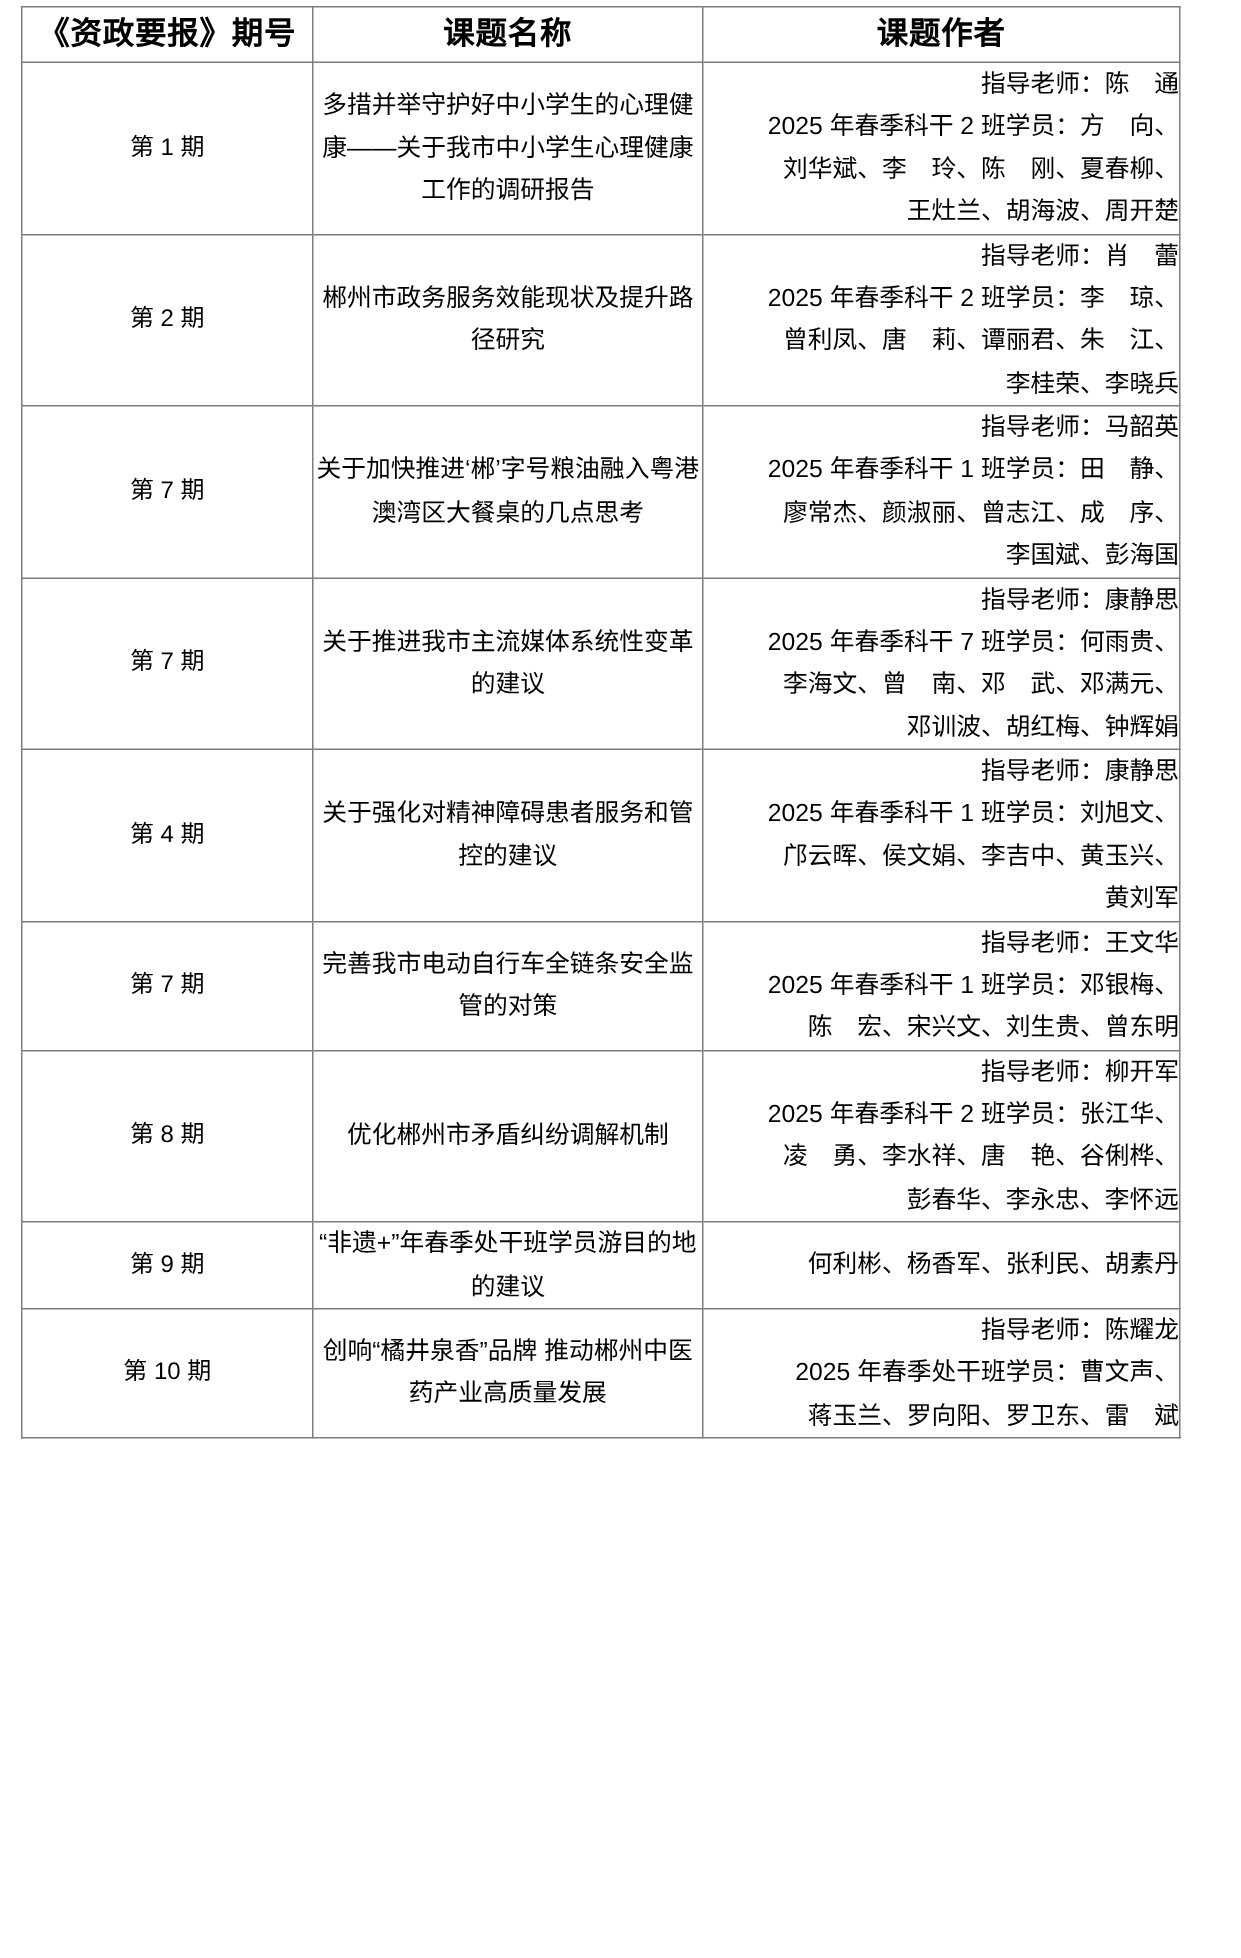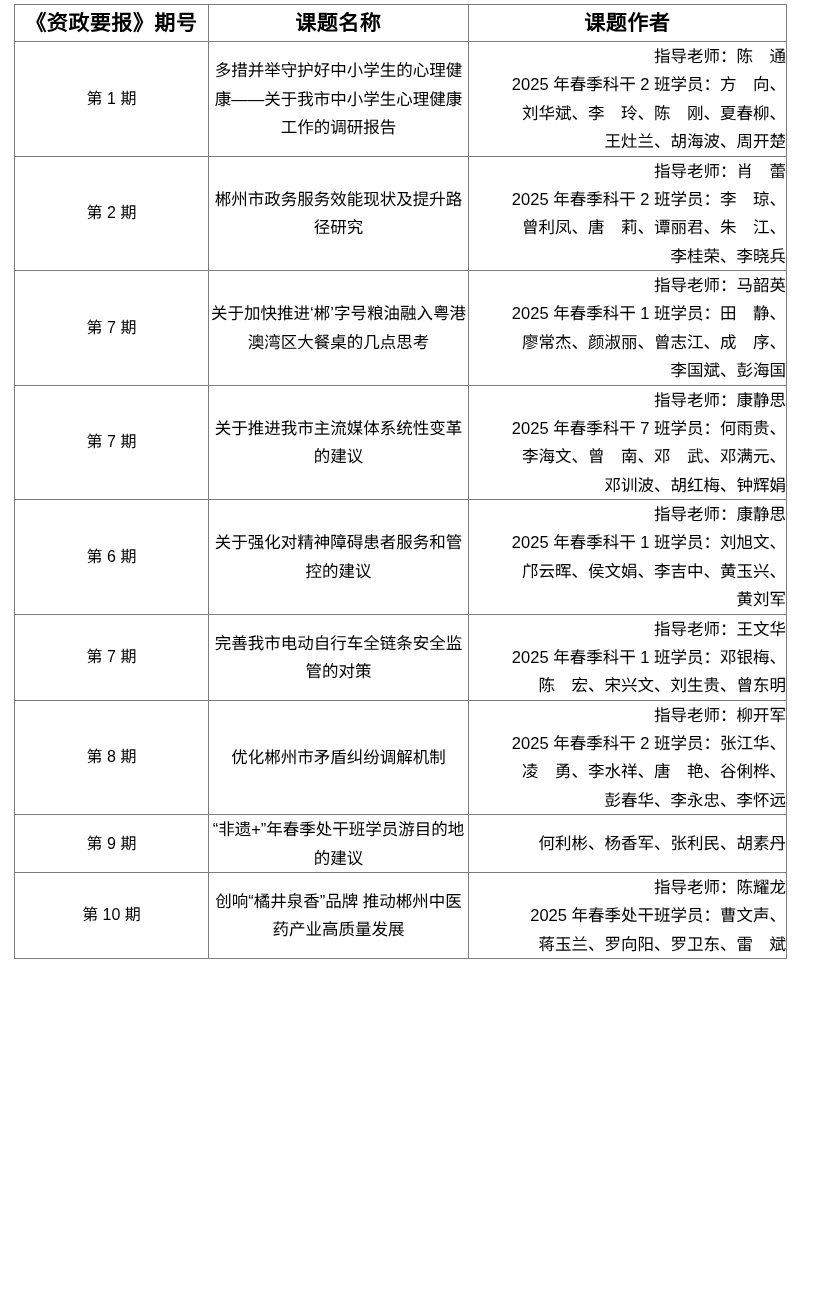--- a/index.html
+++ b/index.html
@@ -135,21 +135,21 @@
           <td class="issue-cell">第 7 期</td>
           <td class="title-cell"><span class="author-line">关于推进我市主流媒体系统</span><span class="author-line">性变革的建议</span></td>
           <td class="author-cell">
             <span class="author-line">指导老师：康静思</span>
             <span class="author-line">2025 年春季科干 7 班学员：何雨贵、</span>
             <span class="author-line">李海文、曾　南、邓　武、邓满元、</span>
             <span class="author-line">邓训波、胡红梅、钟辉娟</span>
           </td>
         </tr>
         <tr>
-          <td class="issue-cell">第 6 期</td>
+          <td class="issue-cell">第 4 期</td>
           <td class="title-cell"><span class="author-line">关于强化对精神障碍患者服</span><span class="author-line">务和管控的建议</span></td>
           <td class="author-cell">
             <span class="author-line">指导老师：康静思</span>
             <span class="author-line">2025 年春季科干 1 班学员：刘旭文、</span>
             <span class="author-line">邝云晖、侯文娟、李吉中、黄玉兴、</span>
             <span class="author-line">黄刘军</span>
           </td>
         </tr>
         <tr>
           <td class="issue-cell">第 7 期</td>

